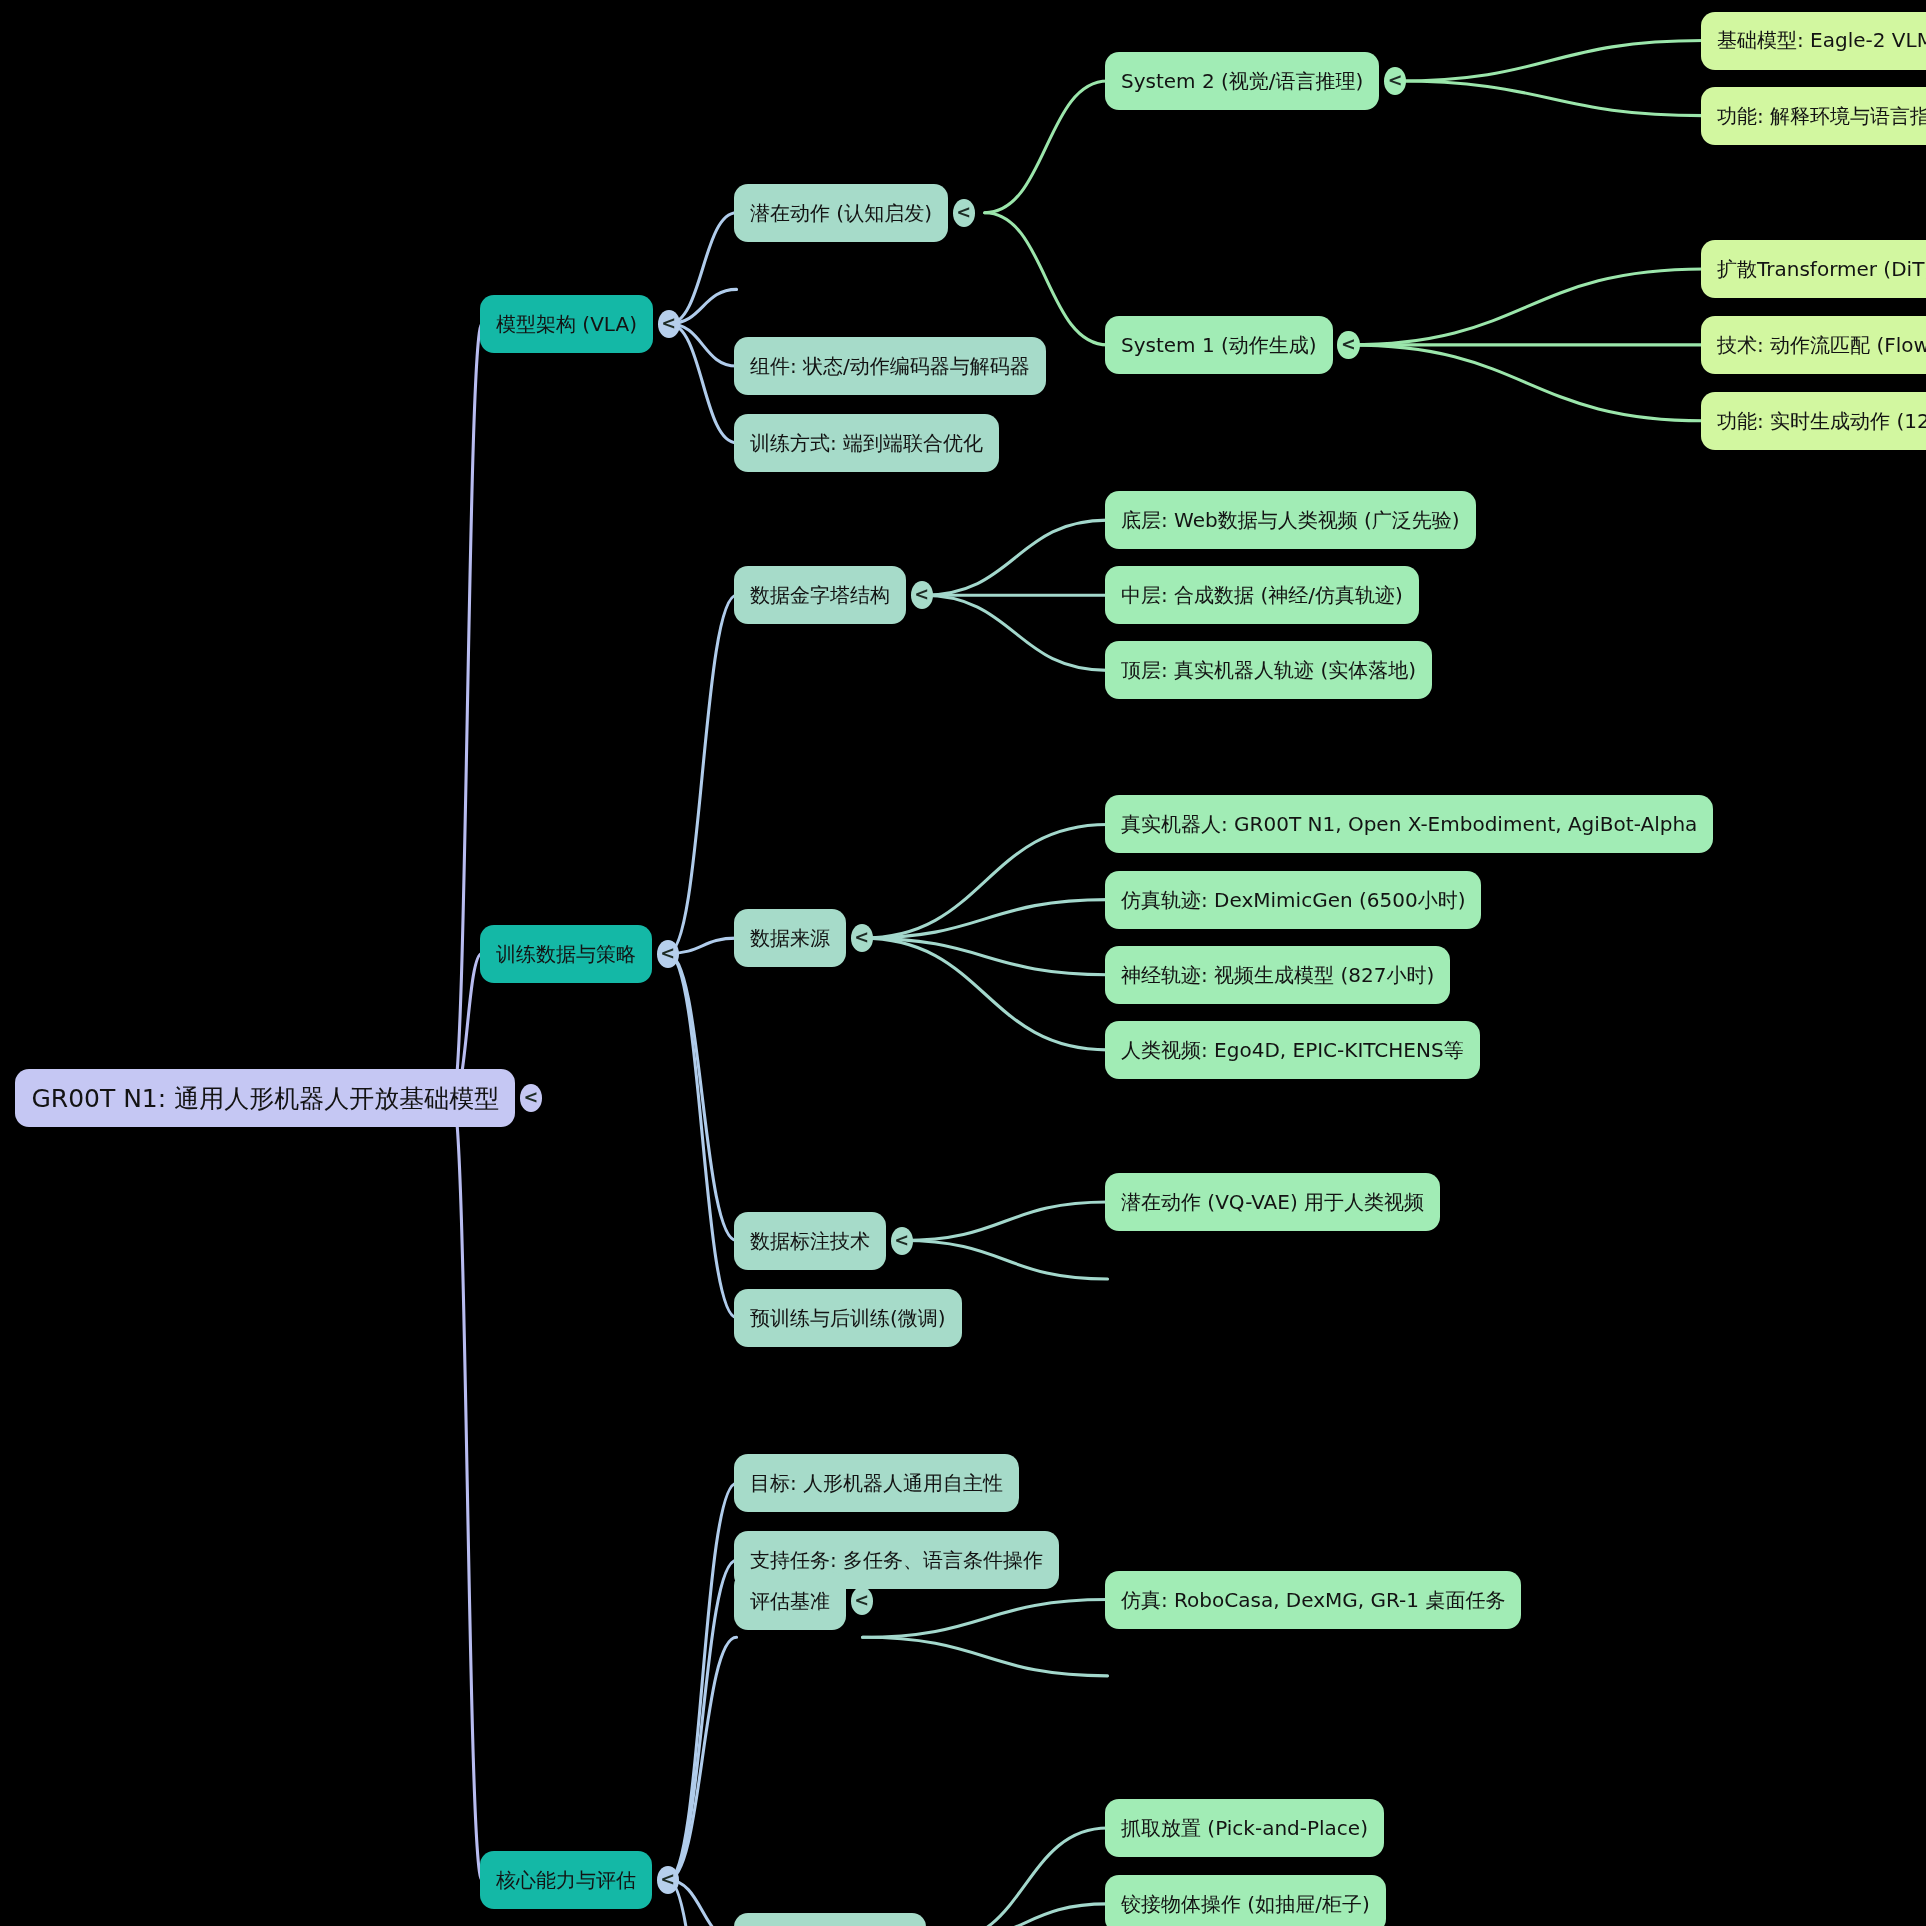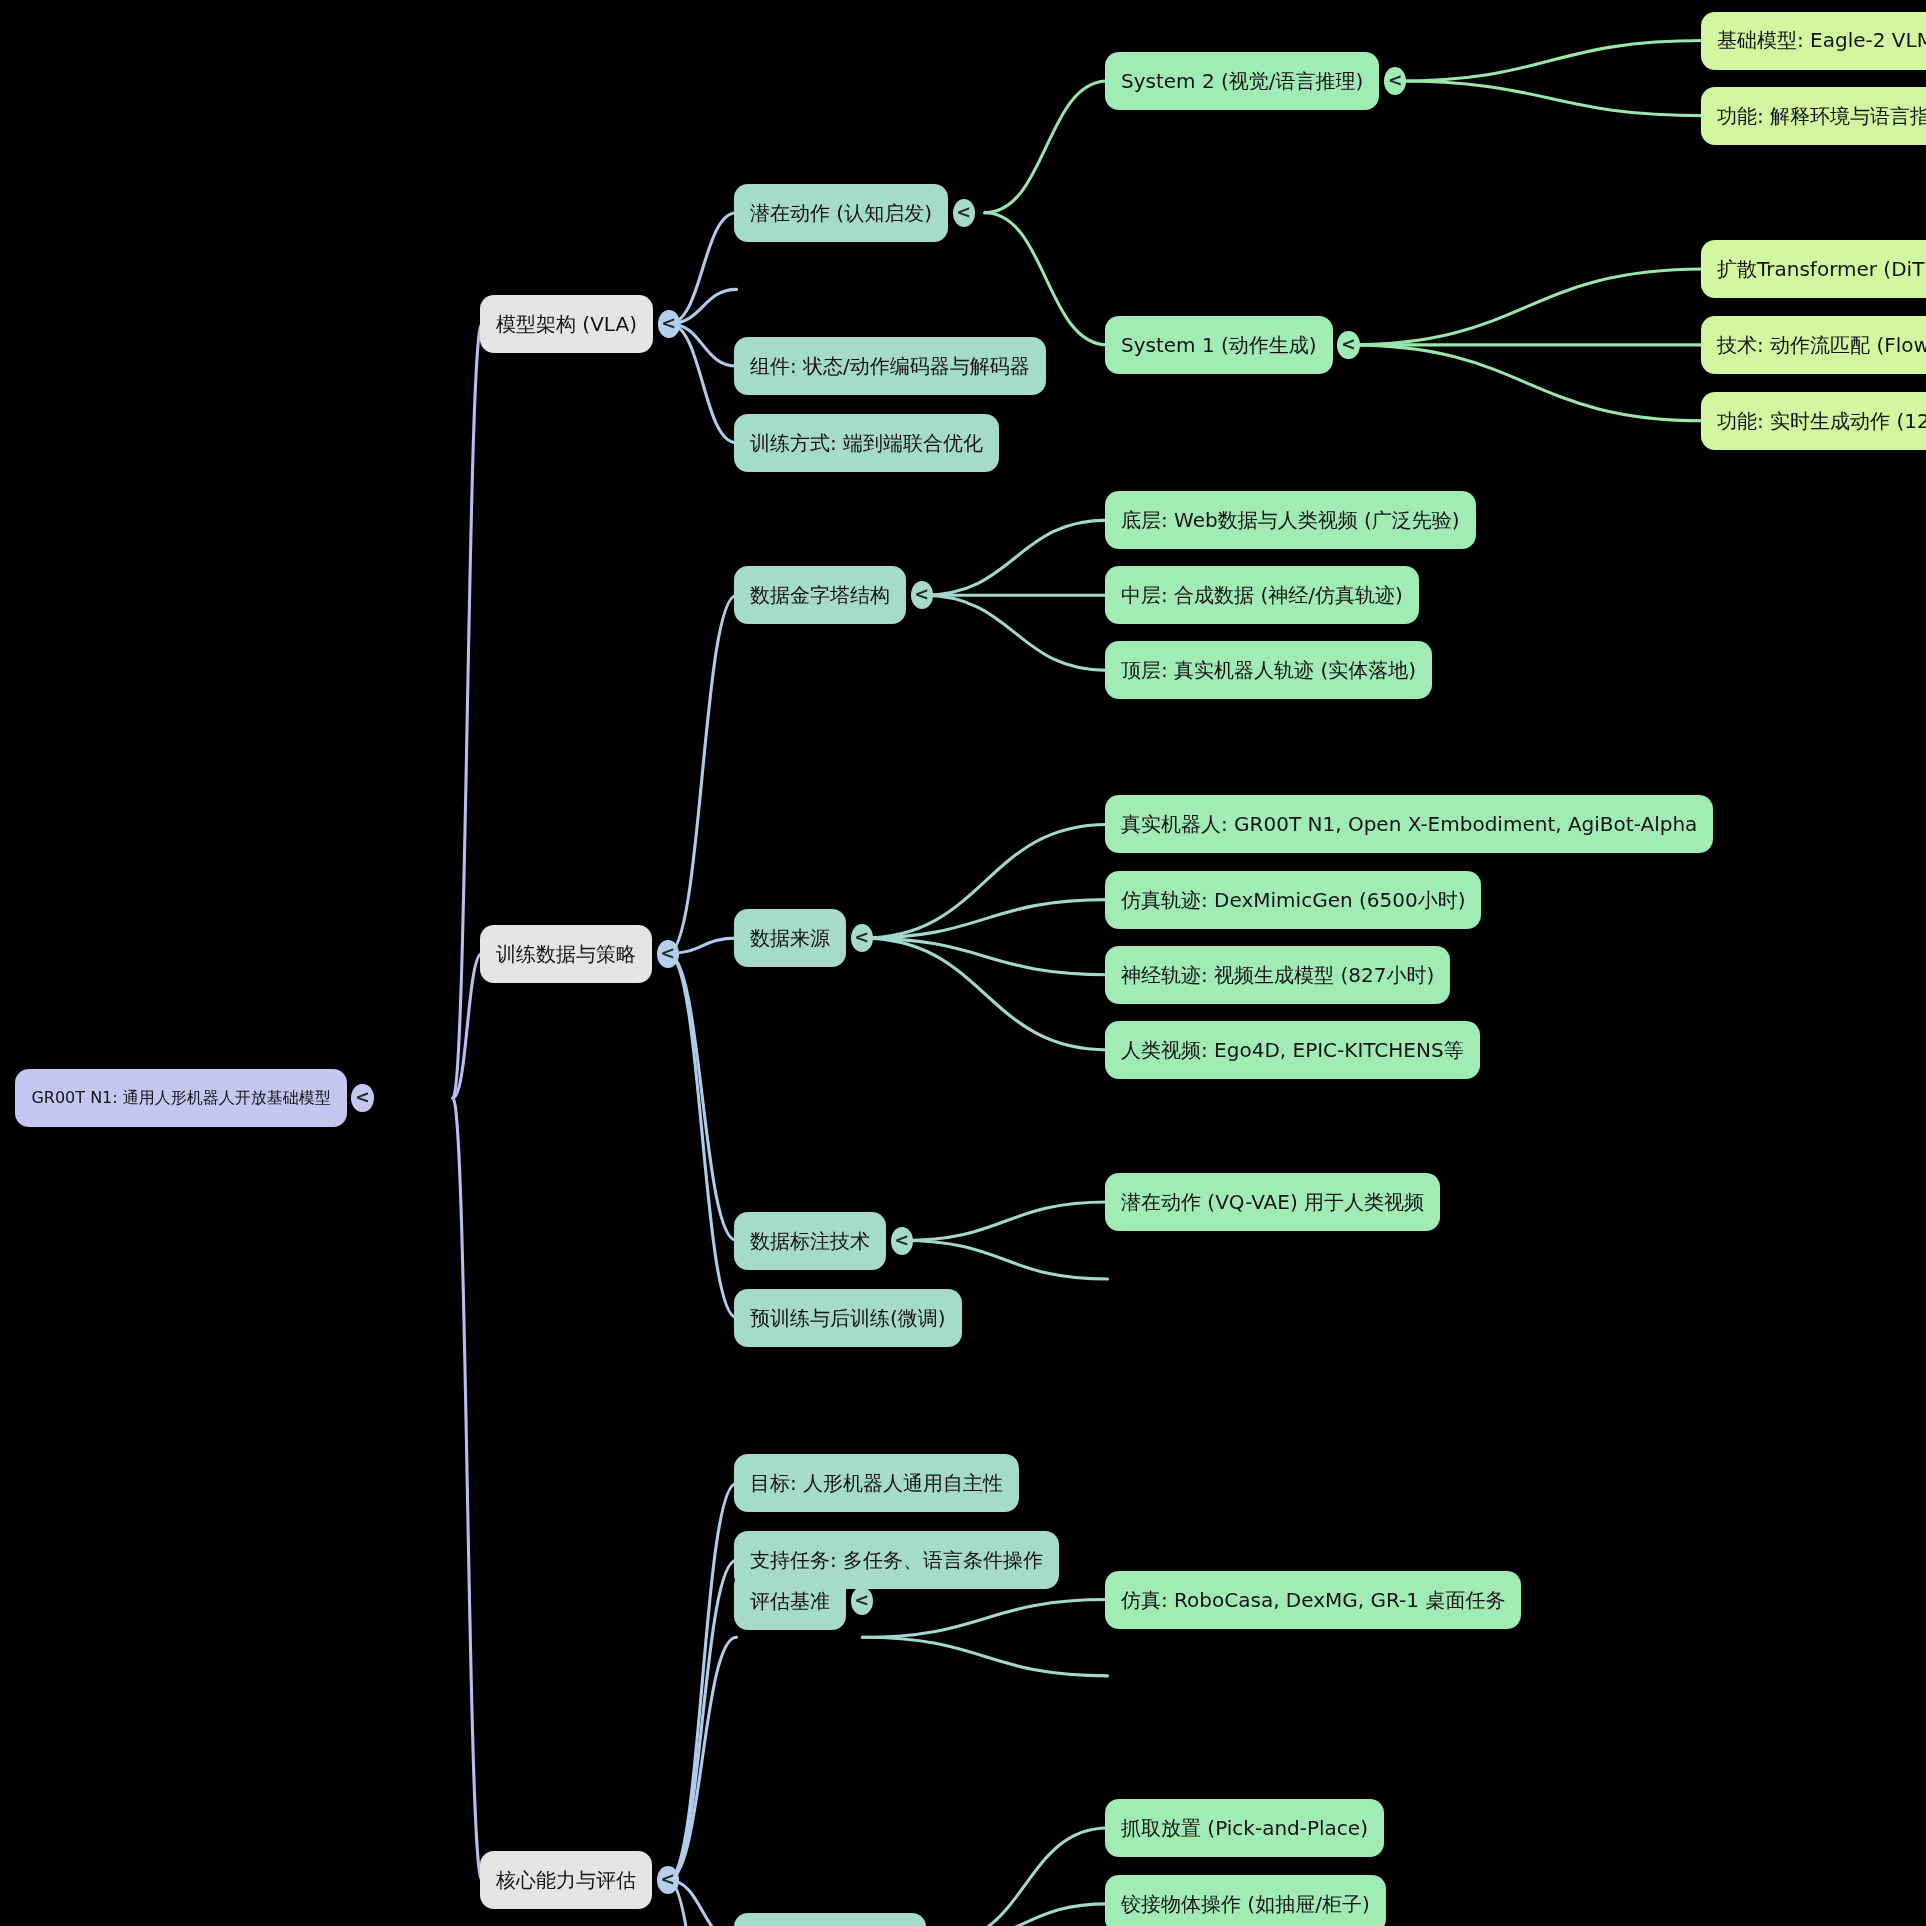--- a/index.html
+++ b/index.html
@@ -33,22 +33,22 @@
   .box{
     white-space:nowrap;
     color:#131313;
     padding:0 16px;
     border-radius:14px;
     height:58px;
     display:flex;
     align-items:center;
     font-size:20px;
   }
-  .d0{background:#c5c7f3;font-size:16px;}
-  .d1{background:#e5e5e5;}
+  .d0{background:#c5c7f3;font-size:25px;}
+  .d1{background:#14b8a6;}
   .d2{background:#a6dbc9;}
   .d3{background:#a1ecb5;}
   .d4{background:#d2f7a0;}
   .collapse{
     width:22.3px;
     height:28px;
     border-radius:50%;
     flex:0 0 auto;
     display:flex;
     align-items:center;

